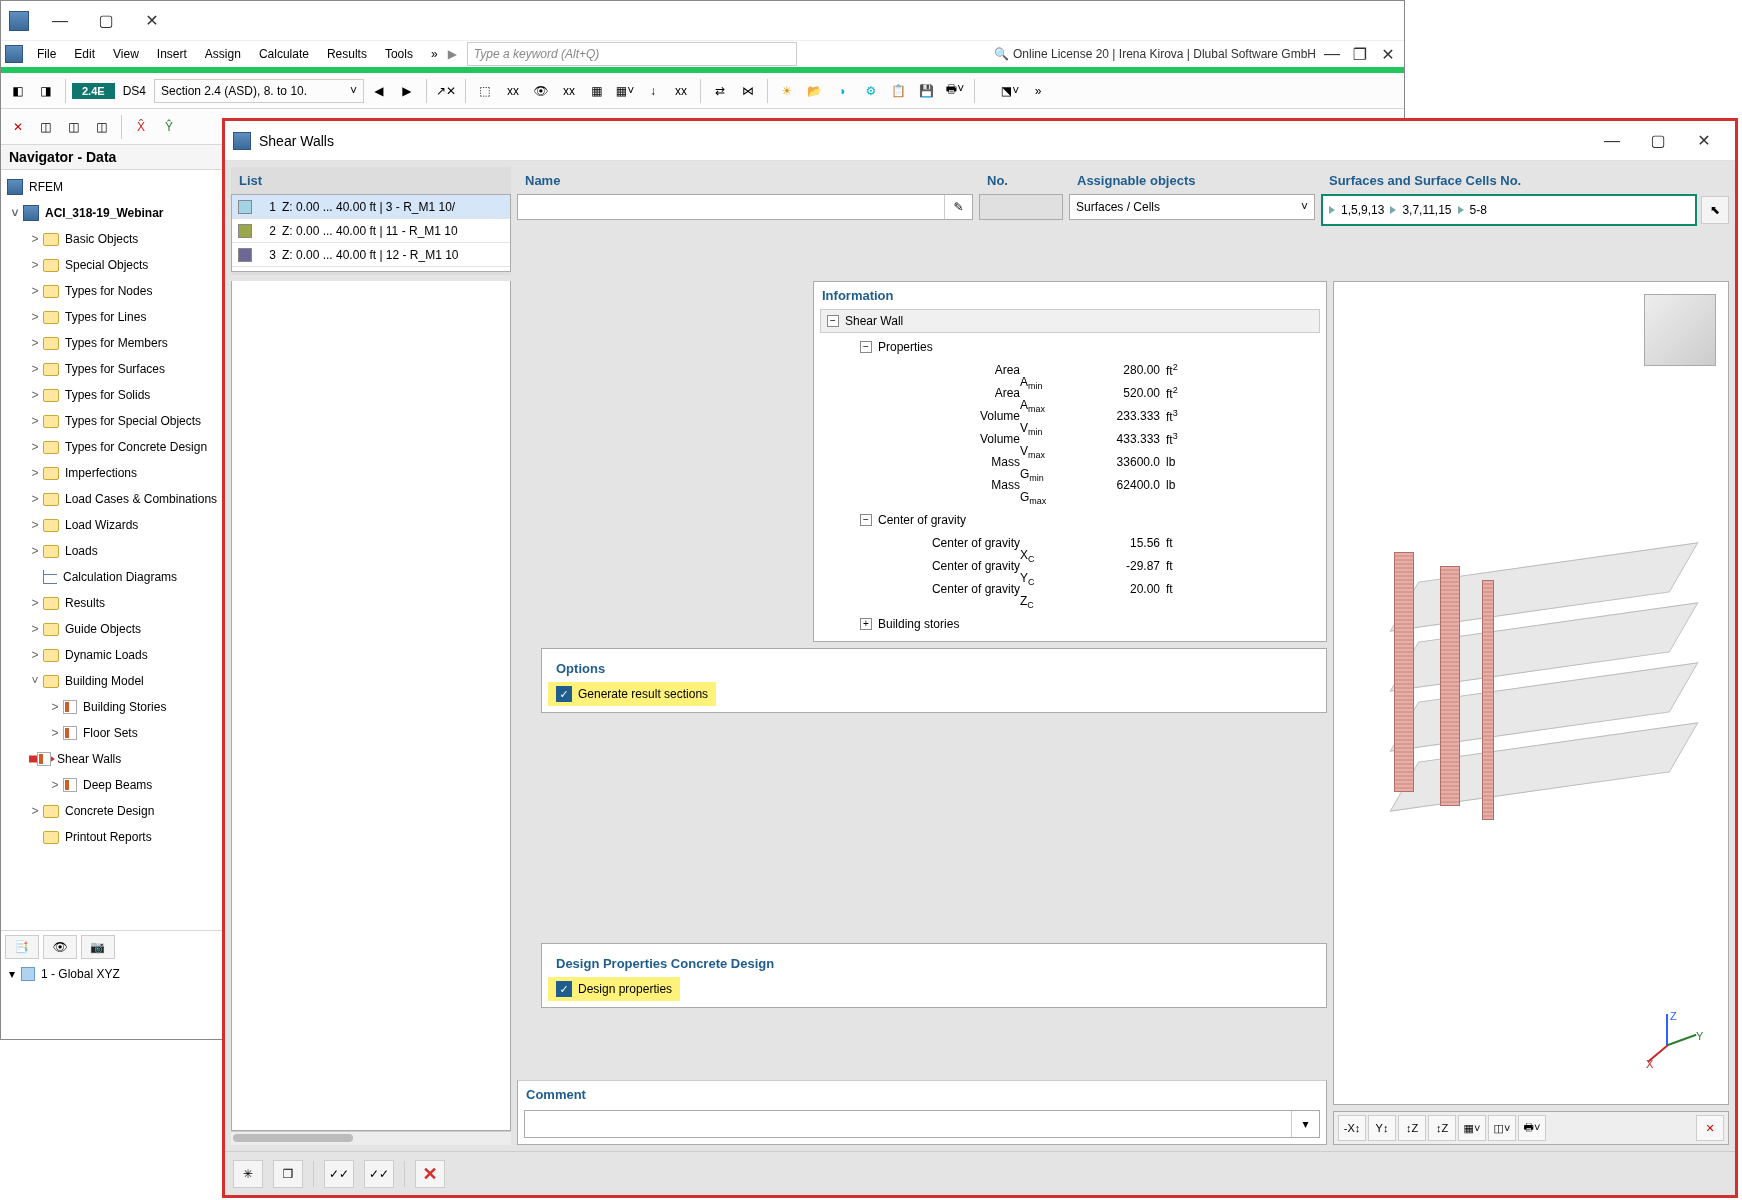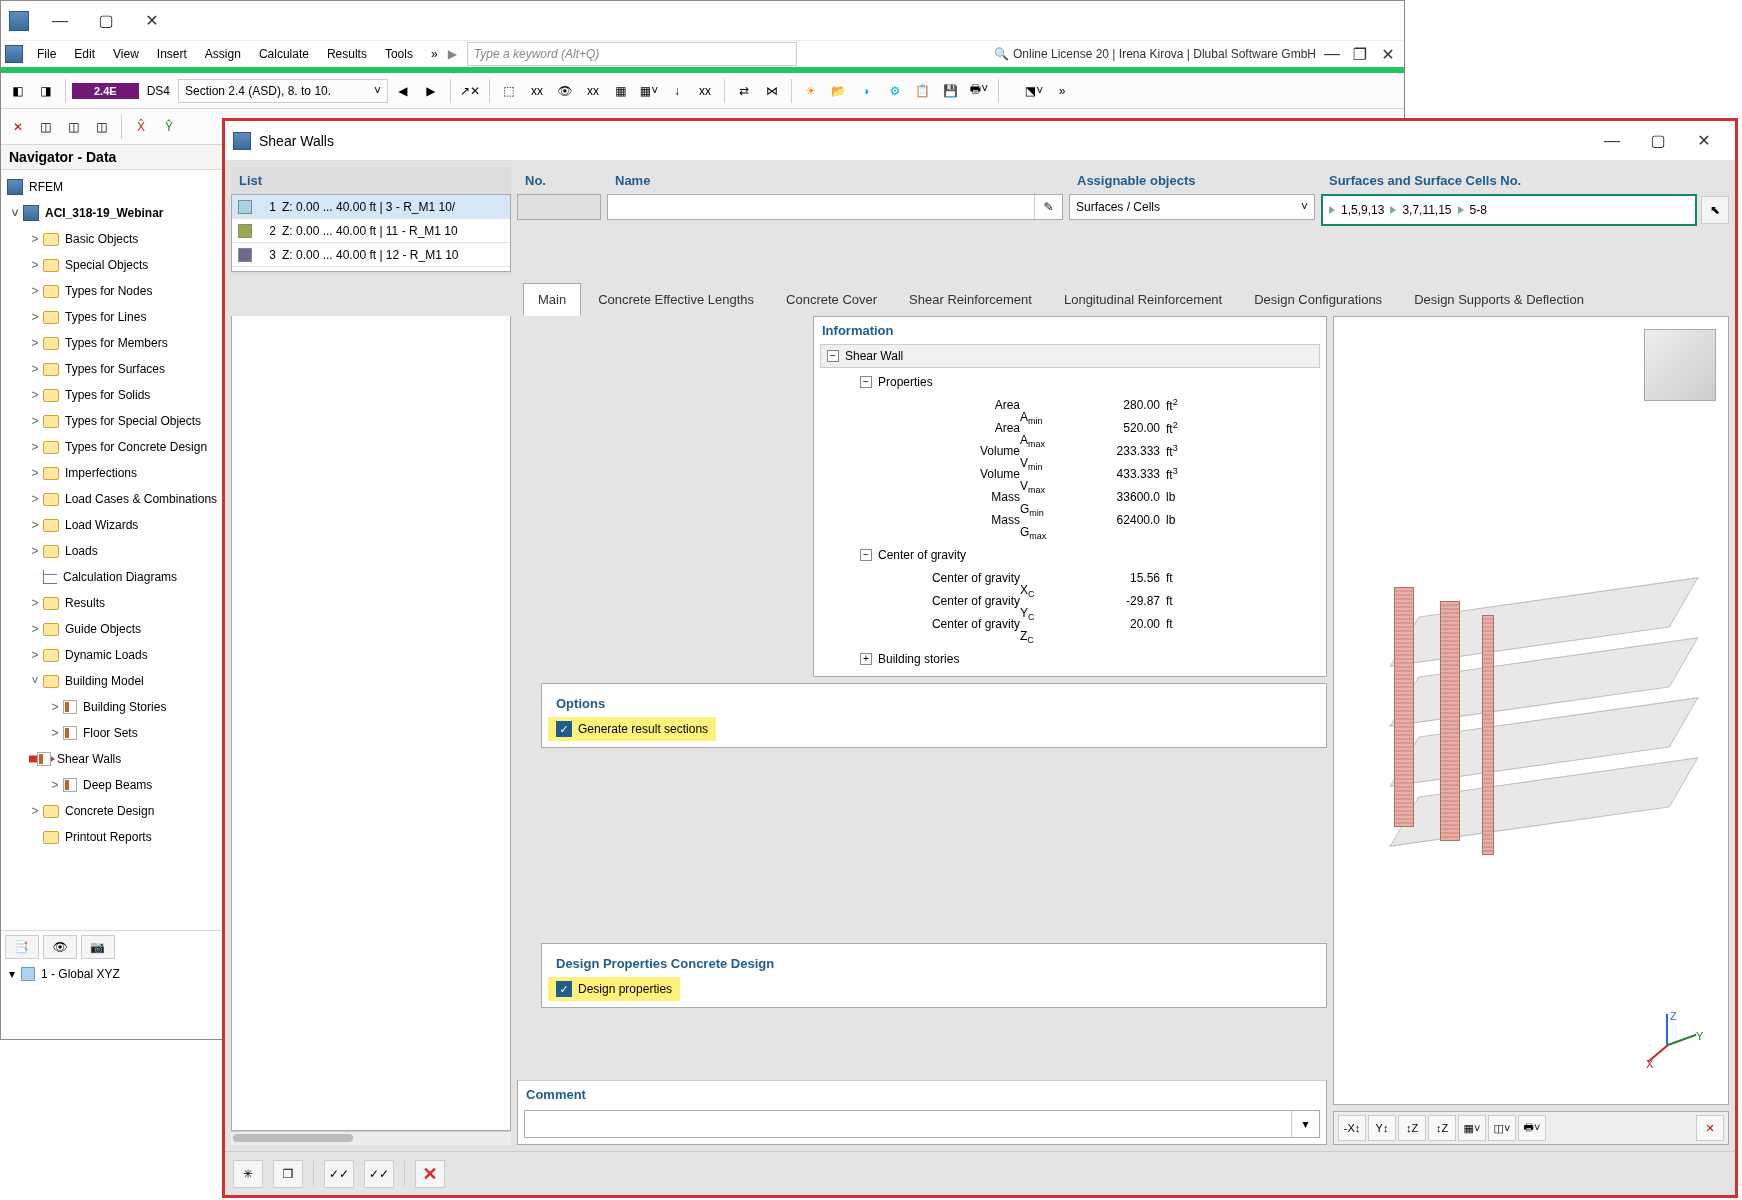--- a/index.html
+++ b/index.html
@@ -15,21 +15,21 @@
 
 .menubar { height:32px; display:flex; align-items:center; padding:0 4px; background:#fff; border-bottom:6px solid #22c55e; gap:2px; }
 .menubar .icon-sq { width:18px; height:18px; background:linear-gradient(#5f8fbf,#3b6a99); border:1px solid #2d5580; margin-right:4px; }
 .menu-item { padding:4px 8px; cursor:default; }
 .menu-search { flex:0 0 330px; height:24px; border:1px solid #ccc; padding:2px 6px; color:#888; font-style:italic; margin-left:8px; display:flex; align-items:center; }
 .menu-right { margin-left:auto; display:flex; align-items:center; gap:4px; color:#333; }
 
 .toolbar { height:36px; display:flex; align-items:center; padding:0 4px; background:#fcfcfc; border-bottom:1px solid #d8d8d8; gap:2px; }
 .tb-btn { width:26px; height:26px; display:inline-flex; align-items:center; justify-content:center; border:1px solid transparent; }
 .tb-sep { width:1px; height:24px; background:#ccc; margin:0 4px; }
-.badge-24e { background:#701a75; color:#fff; font-weight:bold; padding:2px 22px; font-size:11px; }
+.badge-24e { background:#0f766e; color:#fff; font-weight:bold; padding:2px 10px; font-size:11px; }
 .tb-text { padding:0 6px; }
 .tb-combo { height:24px; border:1px solid #ccc; padding:2px 6px; min-width:210px; display:flex; align-items:center; justify-content:space-between; }
 
 .nav-title { padding:4px 8px; font-weight:bold; font-size:14px; background:#f5f5f5; border-bottom:1px solid #d8d8d8; }
 .nav-body { padding:4px 2px; overflow:hidden; height:760px; }
 .nav-row { display:flex; align-items:center; height:26px; padding-left:4px; white-space:nowrap; overflow:hidden; }
 .nav-row .exp { width:16px; text-align:center; color:#666; }
 .nav-row .indent0 { width:0; } .nav-row .indent1 { width:20px; } .nav-row .indent2 { width:40px; }
 .nav-row .folder { width:16px; height:13px; background:#ffe7a0; border:1px solid #cba738; border-radius:2px; margin-right:6px; }
 .nav-row .icon-red { width:14px; height:14px; background:#fff; border:1px solid #aaa; margin-right:6px; position:relative; }
@@ -401,30 +401,30 @@
               <span style="width:18px;text-align:right;margin-right:6px">2</span>
               <span class="txt">Z: 0.00 ... 40.00 ft | 11 - R_M1 10</span>
             </div>
             <div class="list-row">
               <span class="sw" style="background:#6d6896"></span>
               <span style="width:18px;text-align:right;margin-right:6px">3</span>
               <span class="txt">Z: 0.00 ... 40.00 ft | 12 - R_M1 10</span>
             </div>
           </div>
       </div>
-      <div class="panel no-panel">
-        <div class="panel-title">No.</div>
-        <div class="no-field"></div>
-      </div>
       <div class="panel name-panel">
         <div class="panel-title">Name</div>
         <div class="name-field">
           <span class="ed"></span>
             <span class="btn">✎</span>
         </div>
+      </div>
+      <div class="panel no-panel">
+        <div class="panel-title">No.</div>
+        <div class="no-field"></div>
       </div>
       <div class="panel assign-panel">
         <div class="panel-title">Assignable objects</div>
         <div class="assign-combo">
           <span>Surfaces / Cells</span>
             <span>˅</span>
         </div>
       </div>
       <div class="panel surf-panel">
         <div class="panel-title">Surfaces and Surface Cells No.</div>
@@ -435,29 +435,20 @@
             <span class="surf-arrow"></span>
               <span>3,7,11,15</span>
             <span class="surf-arrow"></span>
               <span>5-8</span>
           </div>
           <span class="surf-btn">⬉</span>
         </div>
       </div>
     </div>
 
-    <div class="tabs">
-      <div class="tab active">Main</div>
-      <div class="tab">Concrete Effective Lengths</div>
-      <div class="tab">Concrete Cover</div>
-      <div class="tab">Shear Reinforcement</div>
-      <div class="tab">Longitudinal Reinforcement</div>
-      <div class="tab">Design Configurations</div>
-      <div class="tab">Design Supports &amp; Deflection</div>
-    </div>
 
     <div class="dlg-main">
       <div class="list-col">
         <div class="list-fill"></div>
         <div class="scroll-thumb-h"></div>
       </div>
 
       <div class="center-col">
         <div style="display:flex; gap:6px;">
           <div style="flex:0 0 290px;"></div>

